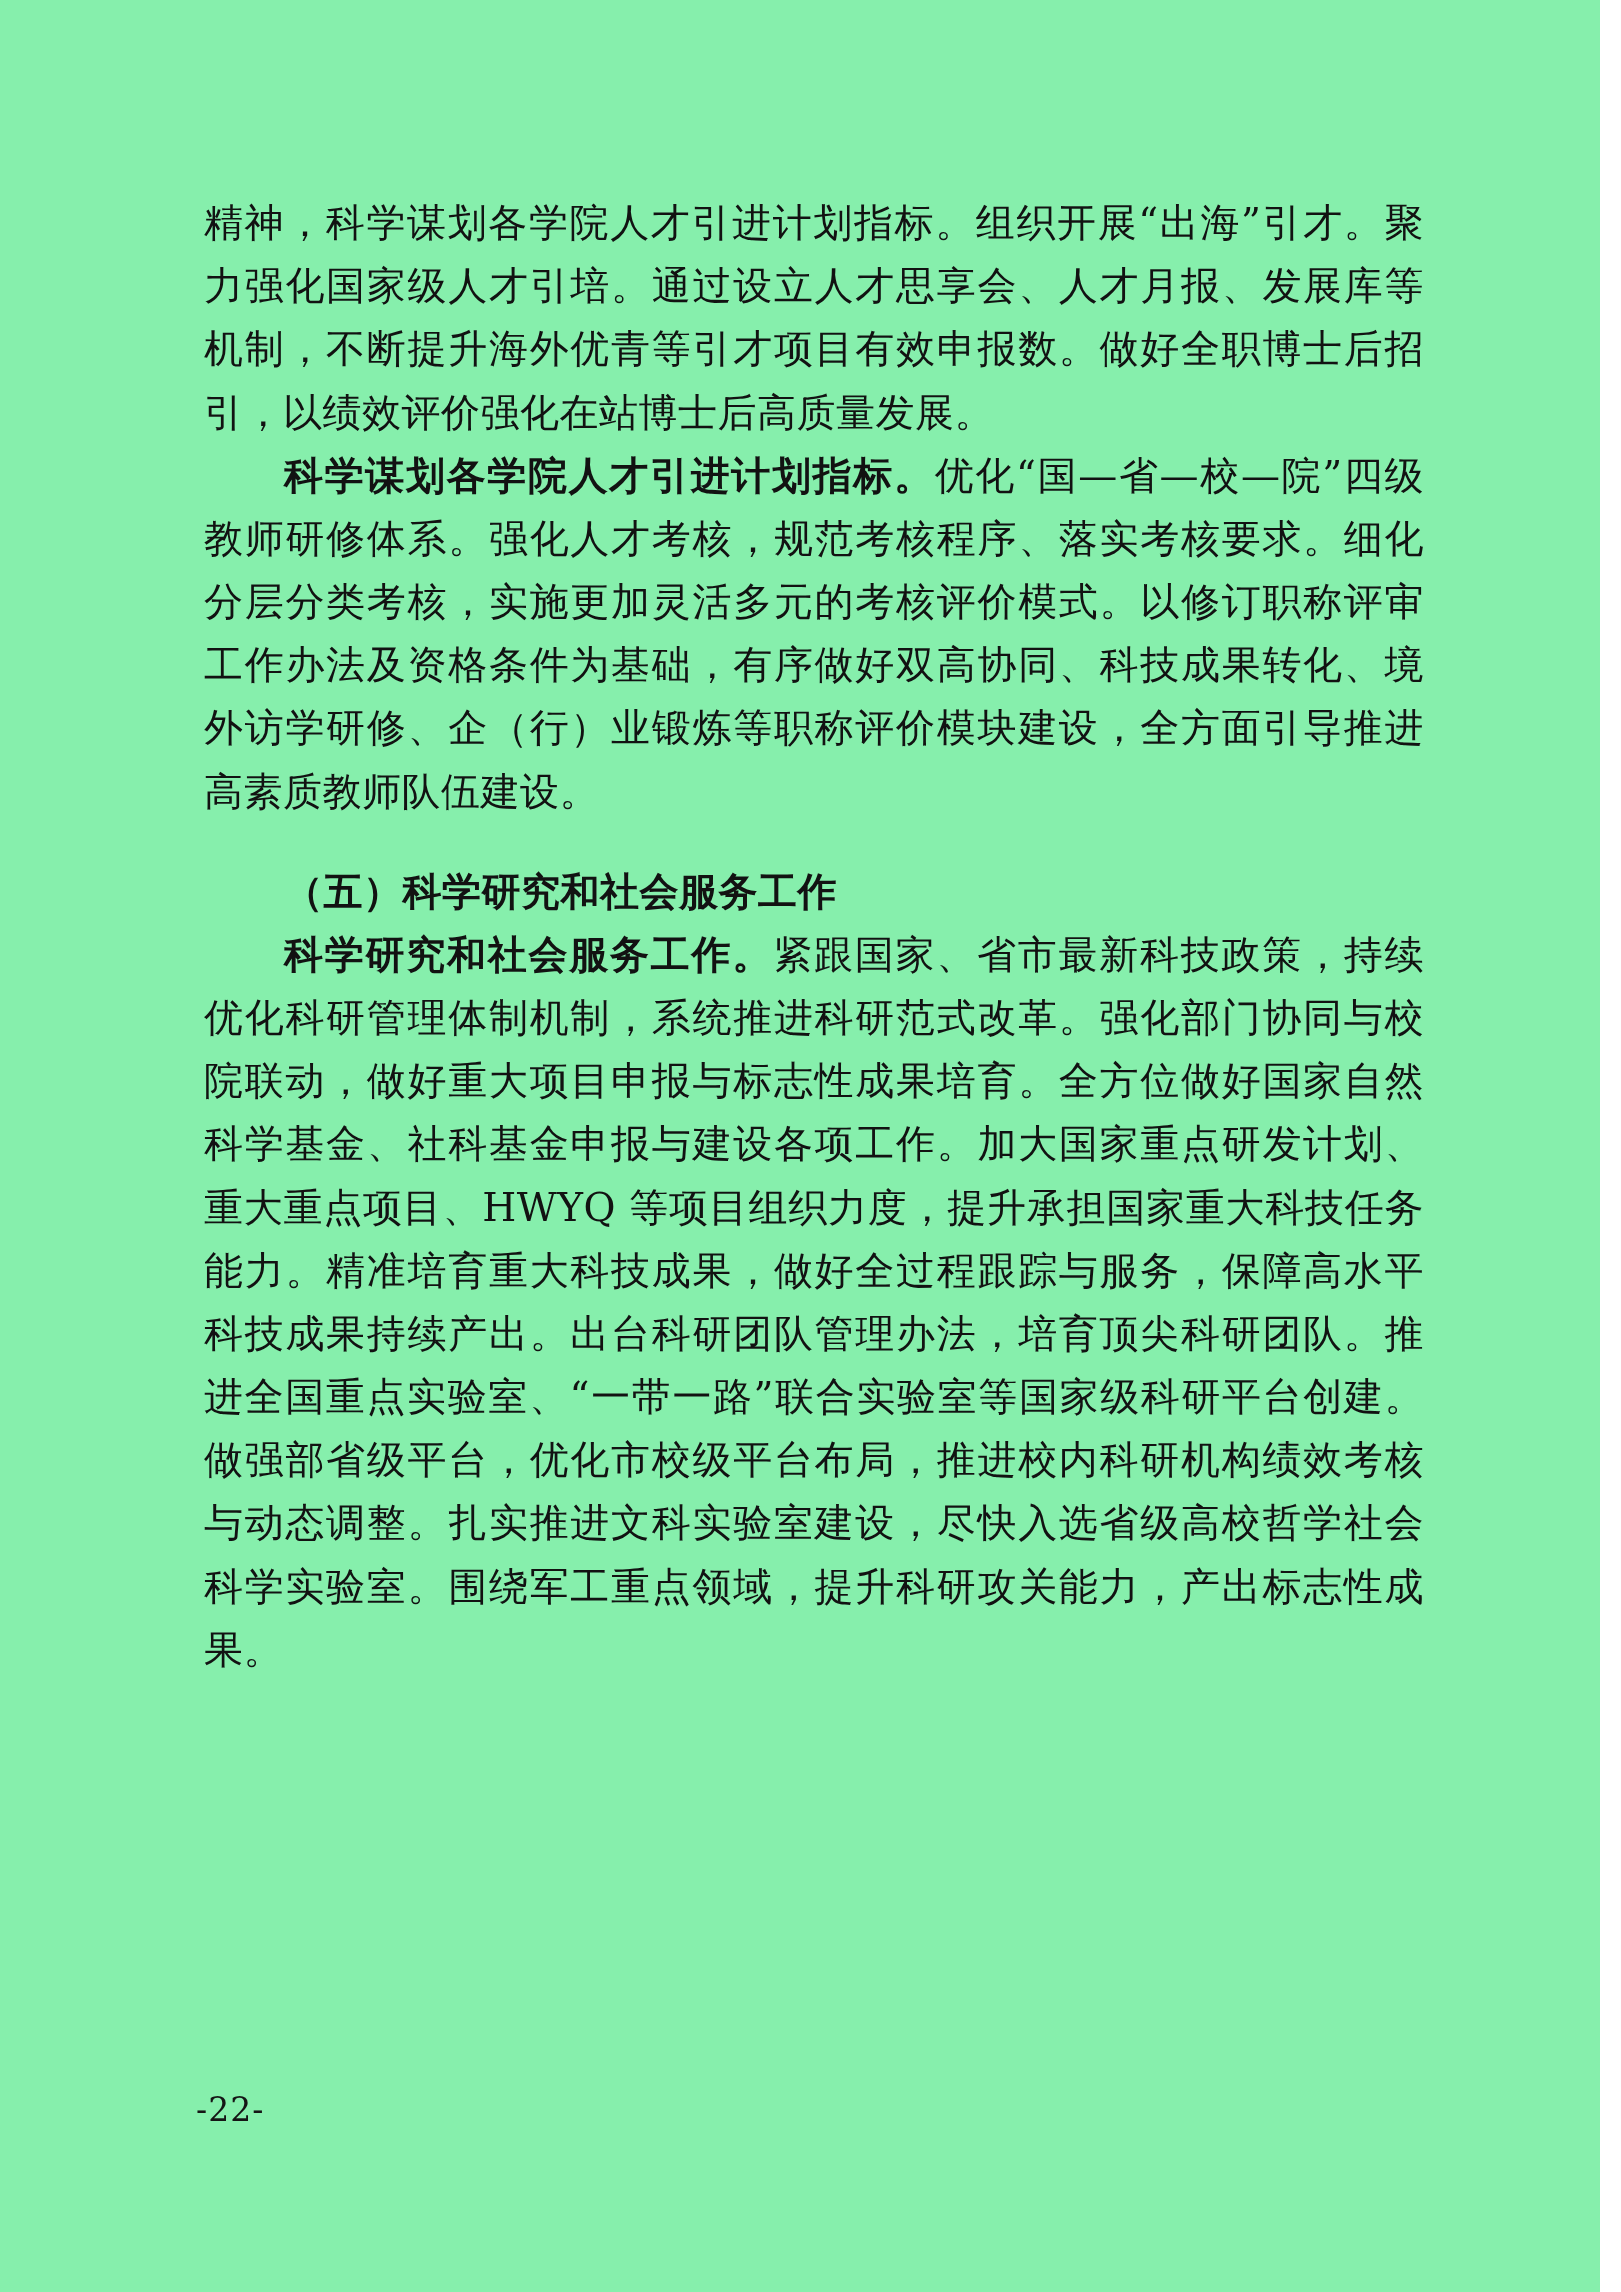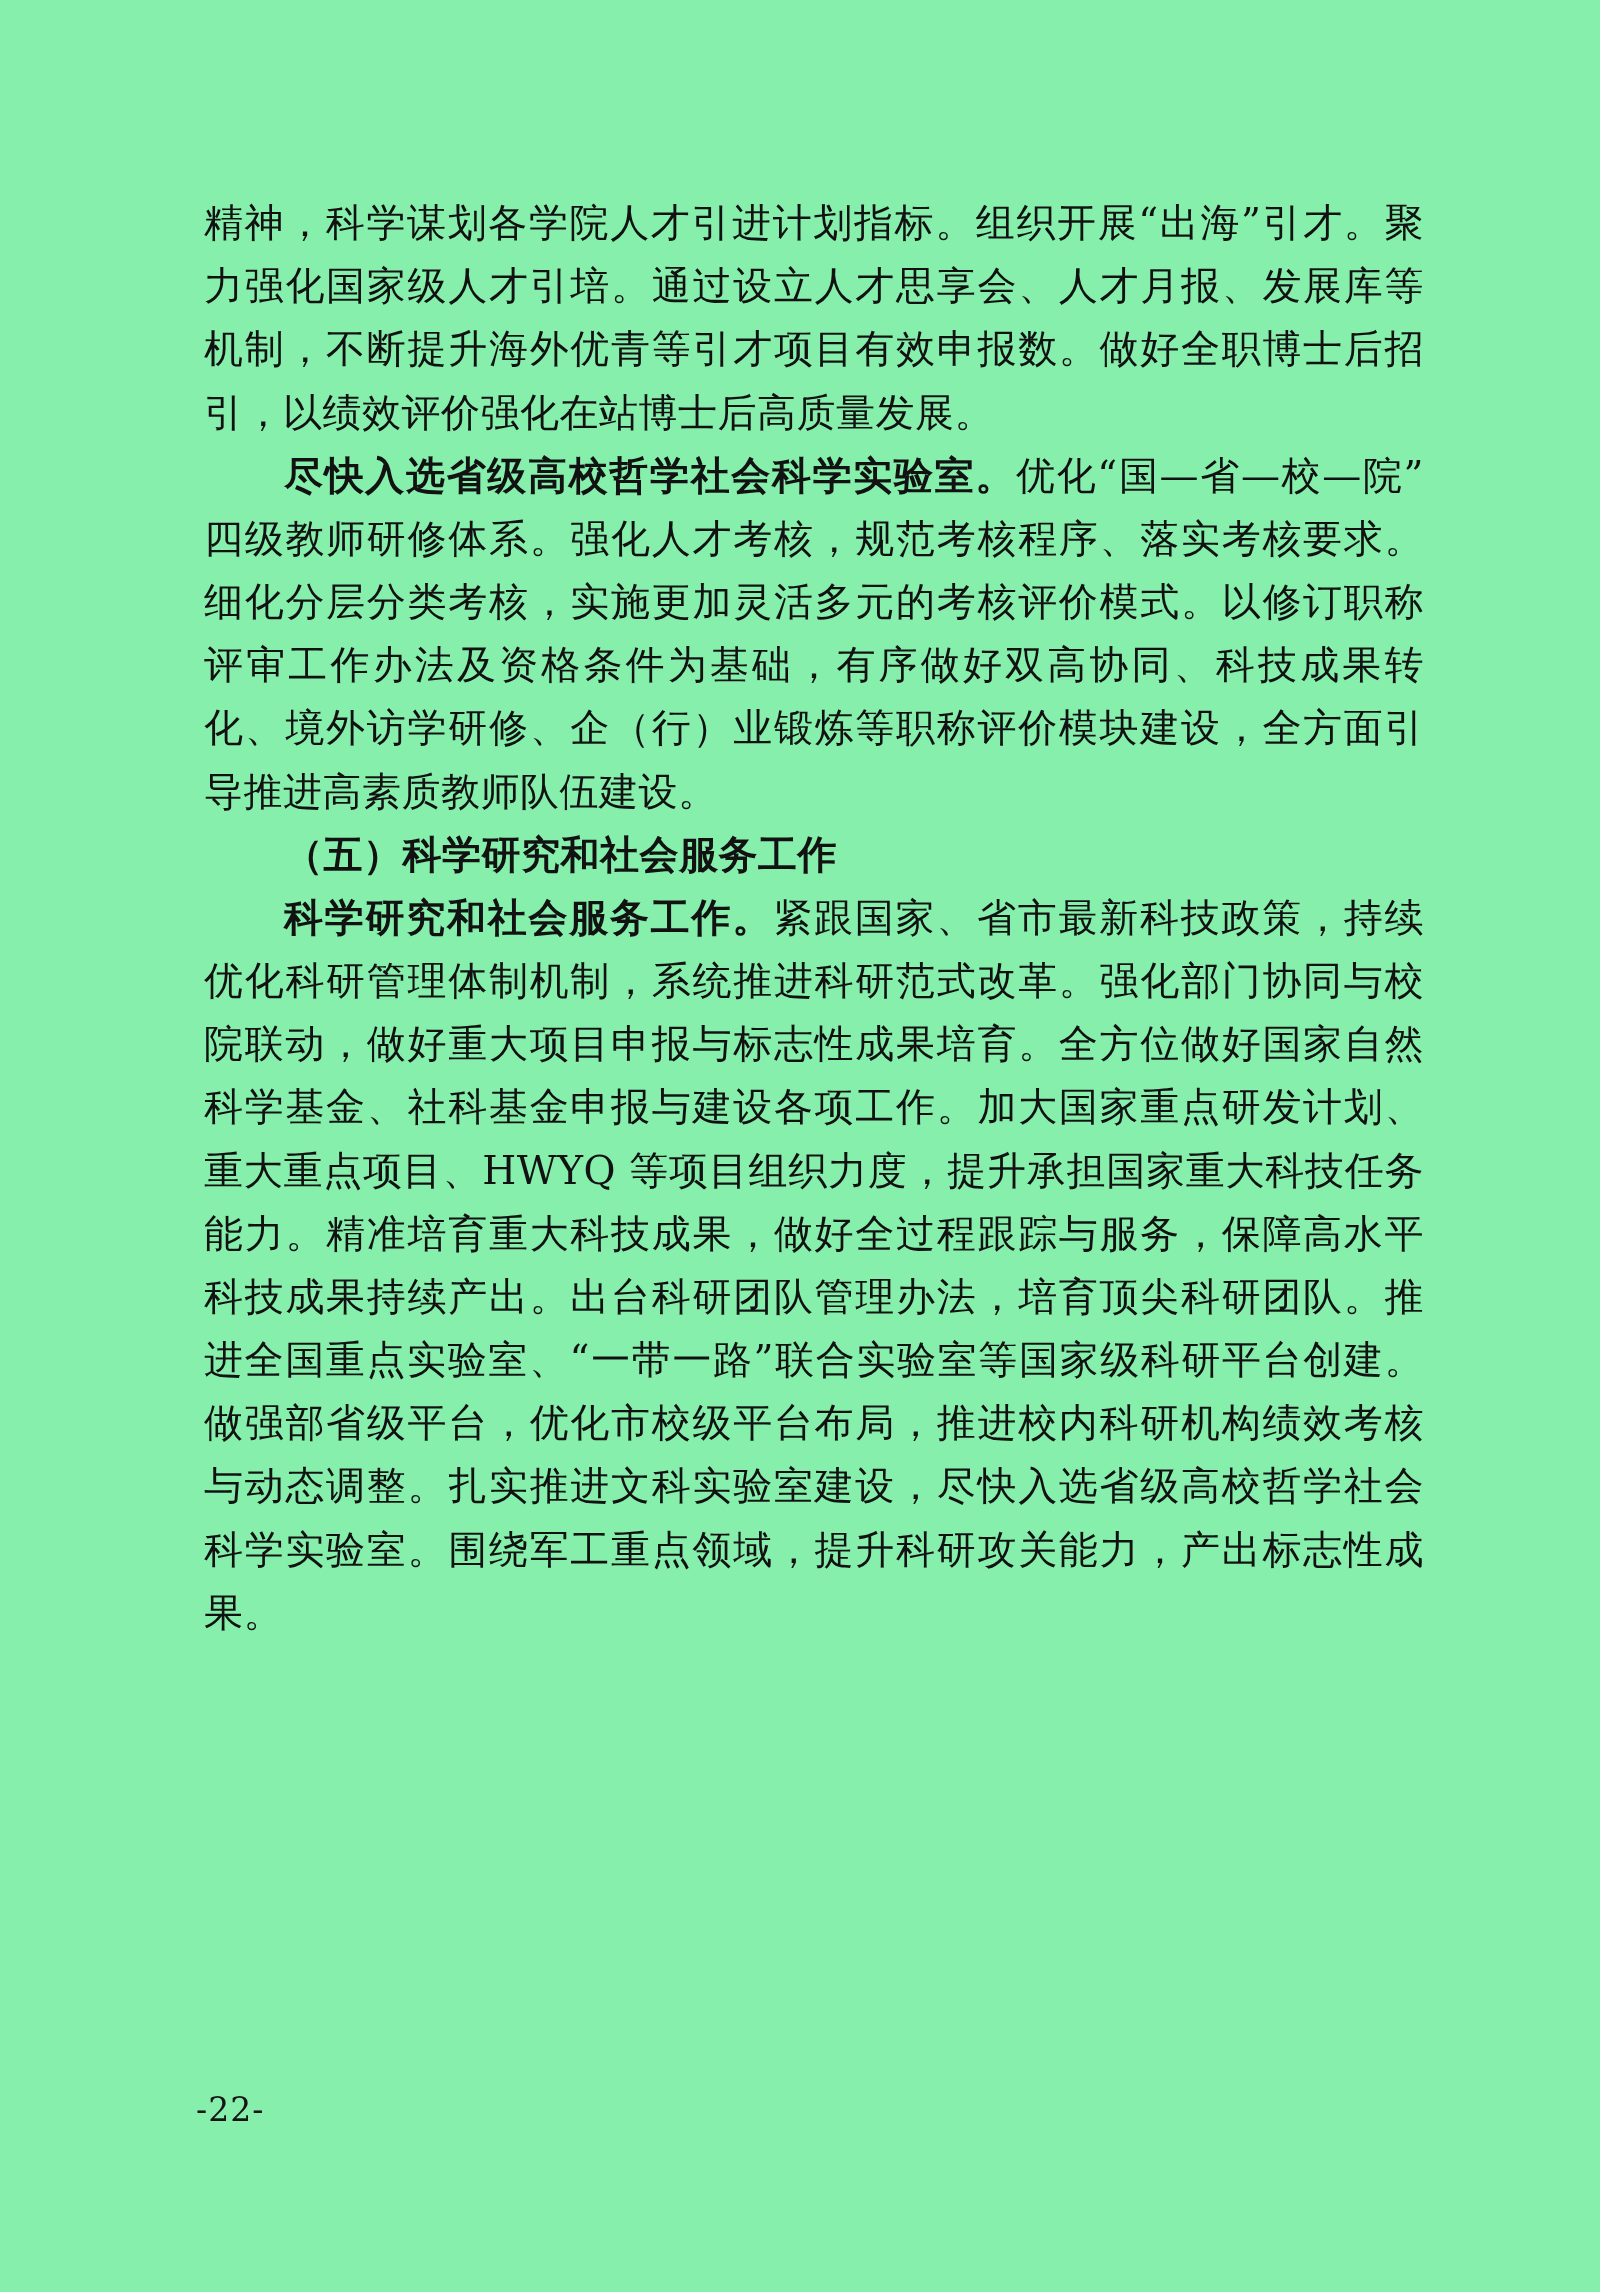--- a/index.html
+++ b/index.html
@@ -32,20 +32,21 @@
     letter-spacing: 0.5px;
   }
   p.indent {
     text-indent: 80px;
   }
   .strong {
     font-weight: bold;
   }
   .heading {
     font-weight: bold;
+    margin-top: 37px;
   }
   .pagenum {
     position: absolute;
     left: 196px;
     top: 2090px;
     font-family: "DejaVu Serif", "Liberation Serif", serif;
     font-size: 33px;
     color: #151515;
     letter-spacing: 1px;
   }
@@ -54,21 +55,21 @@
 <body>
 
 <div class="page">
   <div class="content">
 
     <p class="para">
       <span>精神，科学谋划各学院人才引进计划指标。组织开展“出海”引才。聚力强化国家级人才引培。通过设立人才思享会、人才月报、发展库等机制，不断提升海外优青等引才项目有效申报数。做好全职博士后招引，以绩效评价强化在站博士后高质量发展。</span>
     </p>
 
     <p class="para indent">
-      <span class="strong">尽快入选省级高校哲学社会科学实验室。</span><span>优化“国—省—校—院”四级教师研修体系。强化人才考核，规范考核程序、落实考核要求。细化分层分类考核，实施更加灵活多元的考核评价模式。以修订职称评审工作办法及资格条件为基础，有序做好双高协同、科技成果转化、境外访学研修、企（行）业锻炼等职称评价模块建设，全方面引导推进高素质教师队伍建设。</span>
+      <span class="strong">科学谋划各学院人才引进计划指标。</span><span>优化“国—省—校—院”四级教师研修体系。强化人才考核，规范考核程序、落实考核要求。细化分层分类考核，实施更加灵活多元的考核评价模式。以修订职称评审工作办法及资格条件为基础，有序做好双高协同、科技成果转化、境外访学研修、企（行）业锻炼等职称评价模块建设，全方面引导推进高素质教师队伍建设。</span>
     </p>
 
     <p class="para indent heading">
       <span>（五）科学研究和社会服务工作</span>
     </p>
 
     <p class="para indent">
       <span class="strong">科学研究和社会服务工作。</span><span>紧跟国家、省市最新科技政策，持续优化科研管理体制机制，系统推进科研范式改革。强化部门协同与校院联动，做好重大项目申报与标志性成果培育。全方位做好国家自然科学基金、社科基金申报与建设各项工作。加大国家重点研发计划、重大重点项目、HWYQ 等项目组织力度，提升承担国家重大科技任务能力。精准培育重大科技成果，做好全过程跟踪与服务，保障高水平科技成果持续产出。出台科研团队管理办法，培育顶尖科研团队。推进全国重点实验室、“一带一路”联合实验室等国家级科研平台创建。做强部省级平台，优化市校级平台布局，推进校内科研机构绩效考核与动态调整。扎实推进文科实验室建设，尽快入选省级高校哲学社会科学实验室。围绕军工重点领域，提升科研攻关能力，产出标志性成果。</span>
     </p>
 

